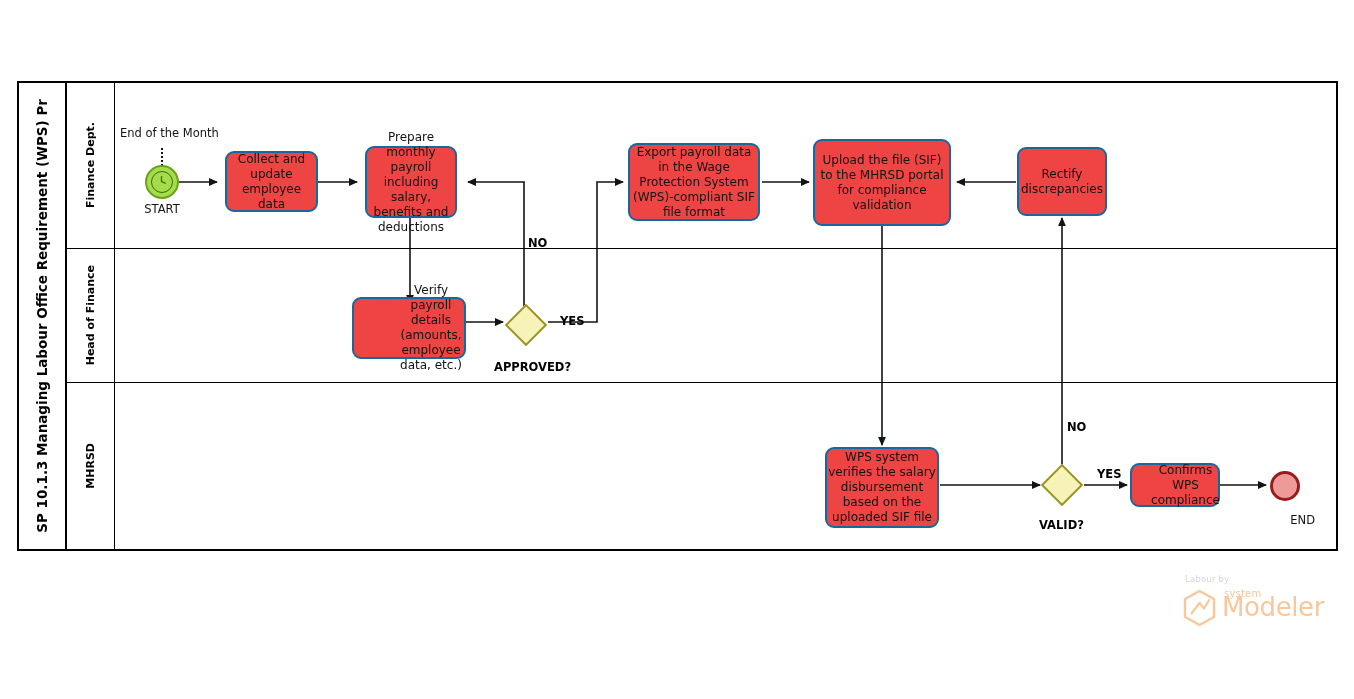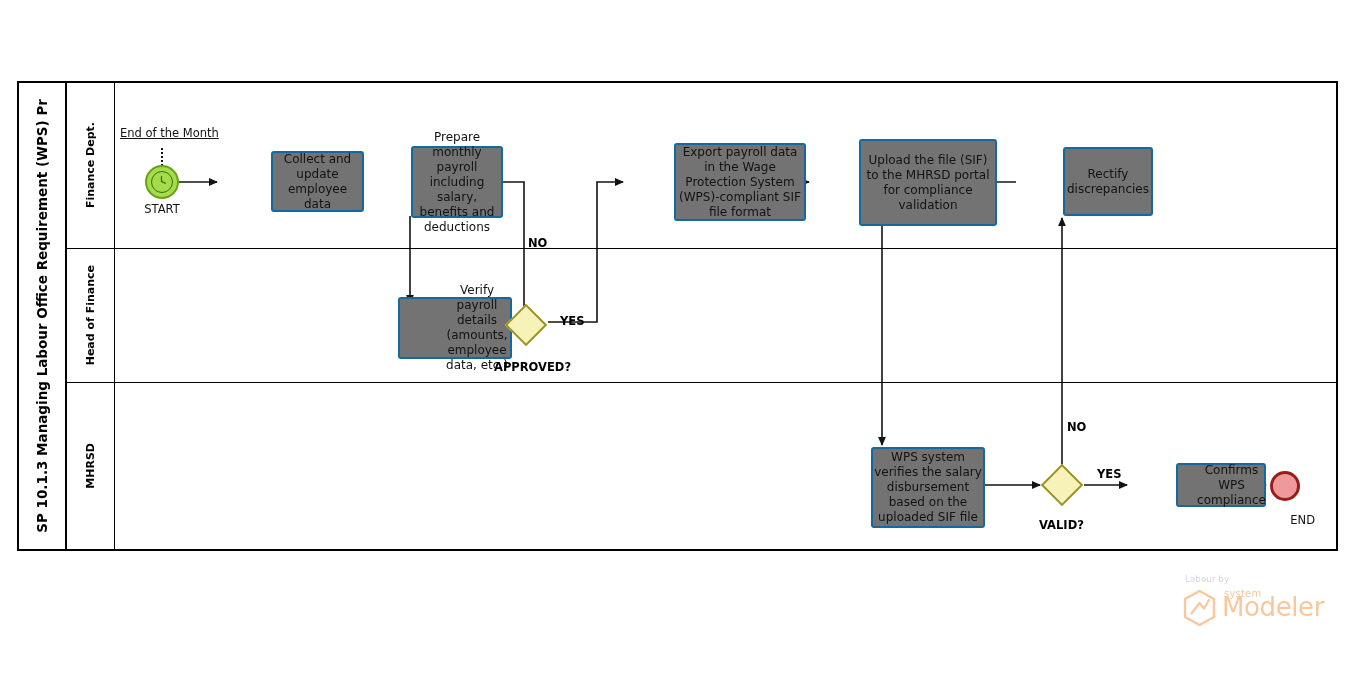--- a/index.html
+++ b/index.html
@@ -34,22 +34,22 @@
     display:flex;align-items:center;justify-content:center;
   }
   .lane-title span{
     writing-mode:vertical-rl;transform:rotate(180deg);
     font-size:11px;font-weight:bold;color:#000;white-space:nowrap;
   }
 
   
   .task{
     position:absolute;box-sizing:border-box;
-    background:#737373;border:2px solid #14699e;border-radius:3px;
-    display:flex;align-items:center;justify-content:center;margin-left:46px;
+    background:#ef4444;border:2px solid #14699e;border-radius:9px;
+    display:flex;align-items:center;justify-content:center;
   }
   .task .tx{
     font-size:12px;color:#131313;text-align:center;line-height:15px;
     white-space:nowrap;
   }
   .task .tx.wrapped{white-space:normal;}
 
   
   .ev{position:absolute;border-radius:50%;box-sizing:border-box;}
   .ev-start{
@@ -59,21 +59,21 @@
     position:absolute;left:4px;top:4px;width:22px;height:22px;
     border:1.5px solid #3e6b08;border-radius:50%;box-sizing:border-box;
   }
   .ev-end{
     width:30px;height:30px;background:#ef9a9a;border:3.5px solid #9b1b1b;
   }
   .ev-label{
     position:absolute;font-size:11.5px;color:#131313;text-align:center;white-space:nowrap;
   }
   .ev-caption{
-    position:absolute;font-size:11.5px;color:#131313;white-space:nowrap;text-decoration:underline;
+    position:absolute;font-size:11.5px;color:#131313;white-space:nowrap;
   }
   .dotline{
     position:absolute;width:0;border-left:2px dotted #131313;
   }
 
   
   .gw{
     position:absolute;width:30px;height:30px;
     background:#f6f2b8;border:2px solid #9a9425;
     transform:rotate(45deg);box-sizing:border-box;

